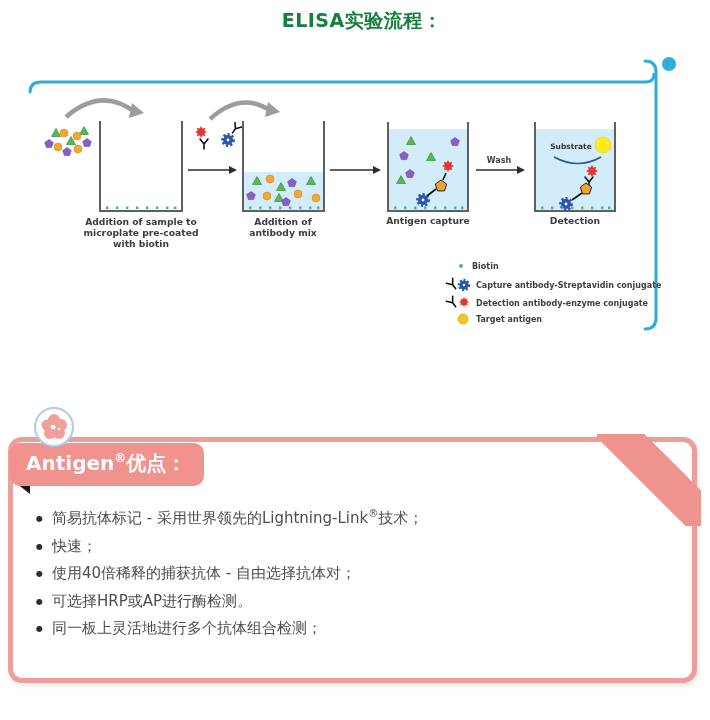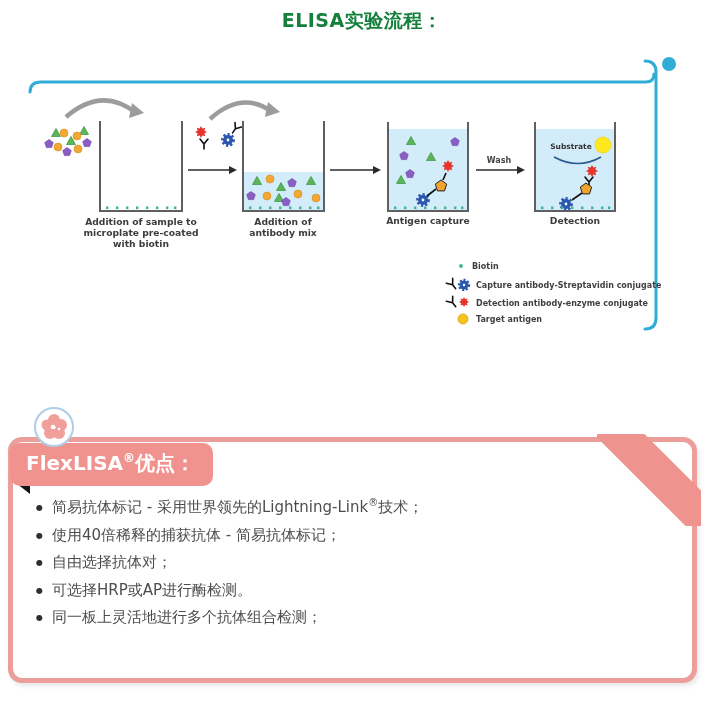--- a/index.html
+++ b/index.html
@@ -22,21 +22,21 @@
           background:#ef938f;transform:rotate(45deg);}
   .flower-badge{position:absolute;left:34px;top:407px;width:40px;height:40px;
                 border-radius:50%;background:#fff;border:2px solid #aecde6;
                 box-sizing:border-box;z-index:4;}
   .flex-badge{position:absolute;left:10px;top:443px;z-index:3;background:#f0928e;
               color:#fff;font-weight:bold;font-size:20px;border-radius:10px;
               padding:7px 18px 9px 16px;white-space:nowrap;}
   .flex-badge sup{font-size:12px;}
   .badge-tail{position:absolute;left:16px;top:483px;width:14px;height:11px;
               background:#151515;clip-path:polygon(0 0,100% 0,100% 100%);z-index:2;}
-  .bullets{position:absolute;left:36px;top:495px;width:645px;margin:0;padding:0;
+  .bullets{position:absolute;left:36px;top:506px;width:645px;margin:0;padding:0;
            list-style:none;z-index:1;}
   .bullets li{margin:0 0 6.5px 0;line-height:16px;font-size:15px;color:#4d4d4d;}
   .bullets li::before{content:"●";font-size:8px;color:#2e2e2e;margin-right:9px;
                       vertical-align:2px;}
   .bullets sup{font-size:10px;}
 </style>
 </head>
 <body>
 
 <div class="page">
@@ -269,24 +269,24 @@
         <circle cx="14" cy="24" r="6"></circle>
           <circle cx="11" cy="16" r="5.5"></circle>
       </g>
       <circle cx="17" cy="18" r="2.2" fill="#fff"></circle>
         <circle cx="23" cy="20" r="1.3" fill="#fff"></circle>
     </svg>
   </div>
 
   <div class="badge-tail"></div>
   <div class="flex-badge">
-    <span>FlexLISA</span><sup>®</sup><span>优点：</span>
+    <span>Antigen</span><sup>®</sup><span>优点：</span>
   </div>
 
   <ul class="bullets">
     <li><span>简易抗体标记 - 采用世界领先的Lightning-Link</span><sup>®</sup><span>技术；</span></li>
-    <li><span>使用40倍稀释的捕获抗体 - 简易抗体标记；</span><sup></sup><span></span></li>
-    <li><span>自由选择抗体对；</span><sup></sup><span></span></li>
+    <li><span>快速；</span><sup></sup><span></span></li>
+    <li><span>使用40倍稀释的捕获抗体 - 自由选择抗体对；</span><sup></sup><span></span></li>
     <li><span>可选择HRP或AP进行酶检测。</span><sup></sup><span></span></li>
     <li><span>同一板上灵活地进行多个抗体组合检测；</span><sup></sup><span></span></li>
   </ul>
 
 </div>
 
 </body></html>

